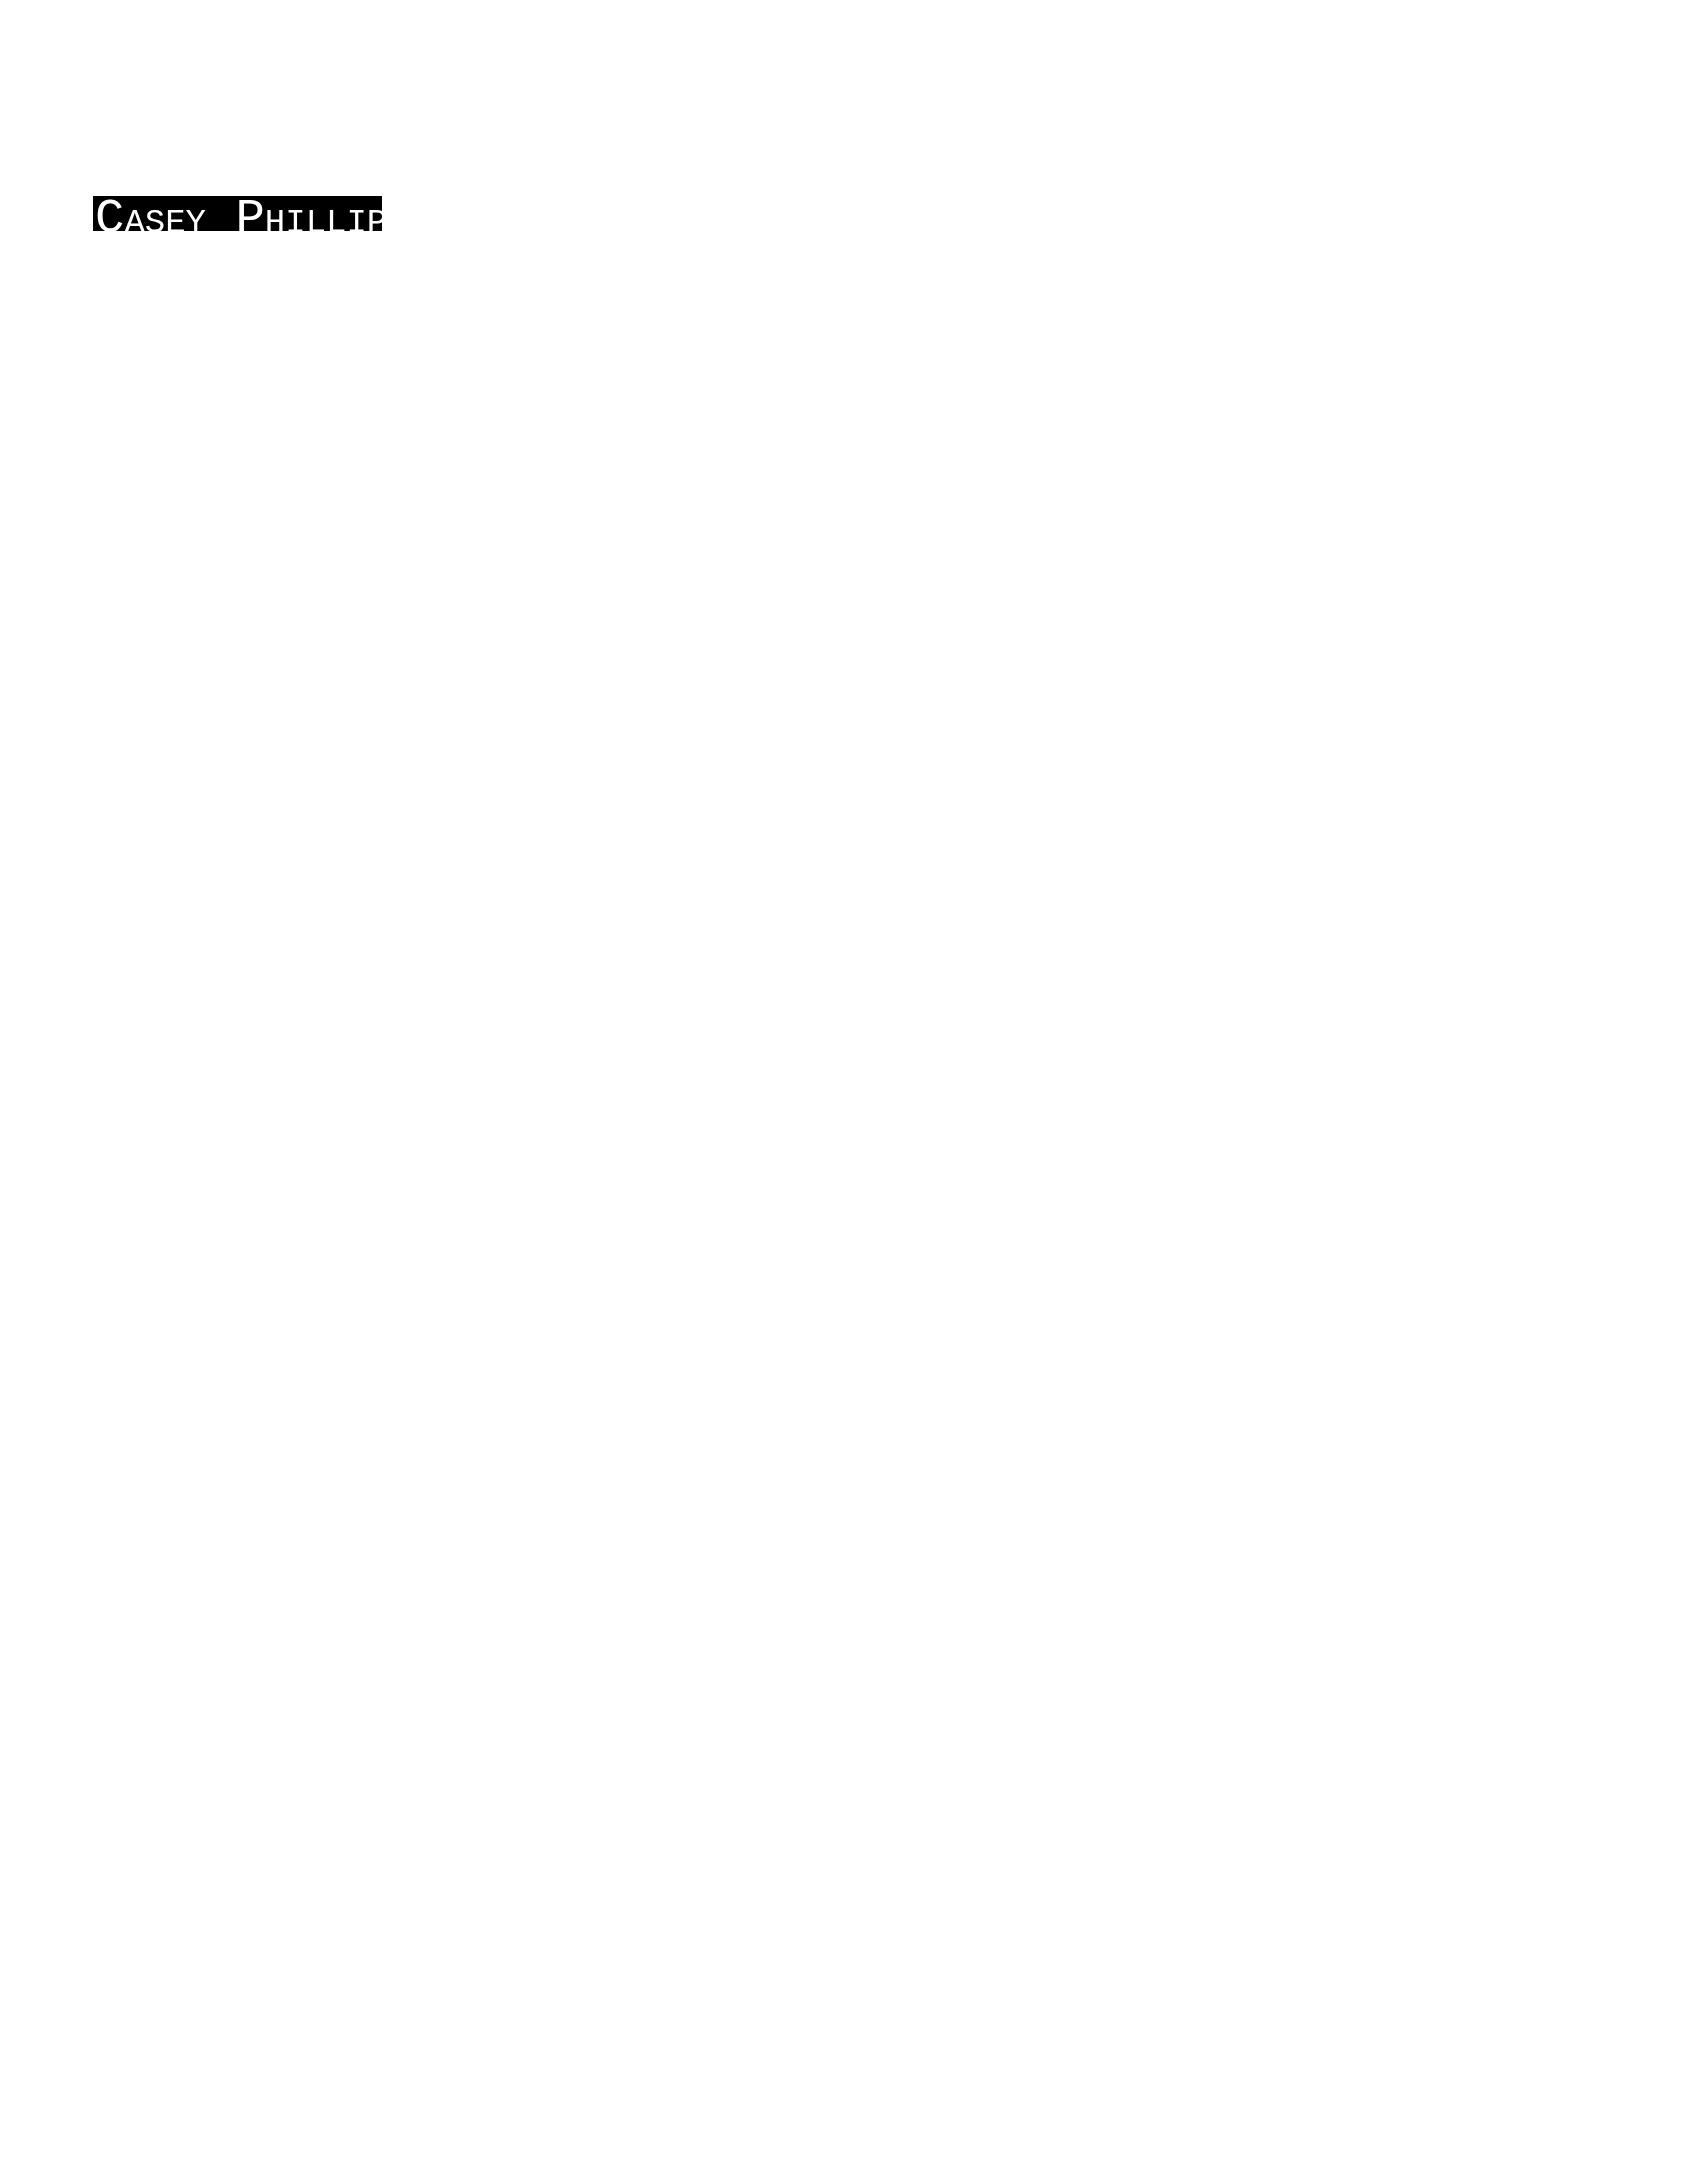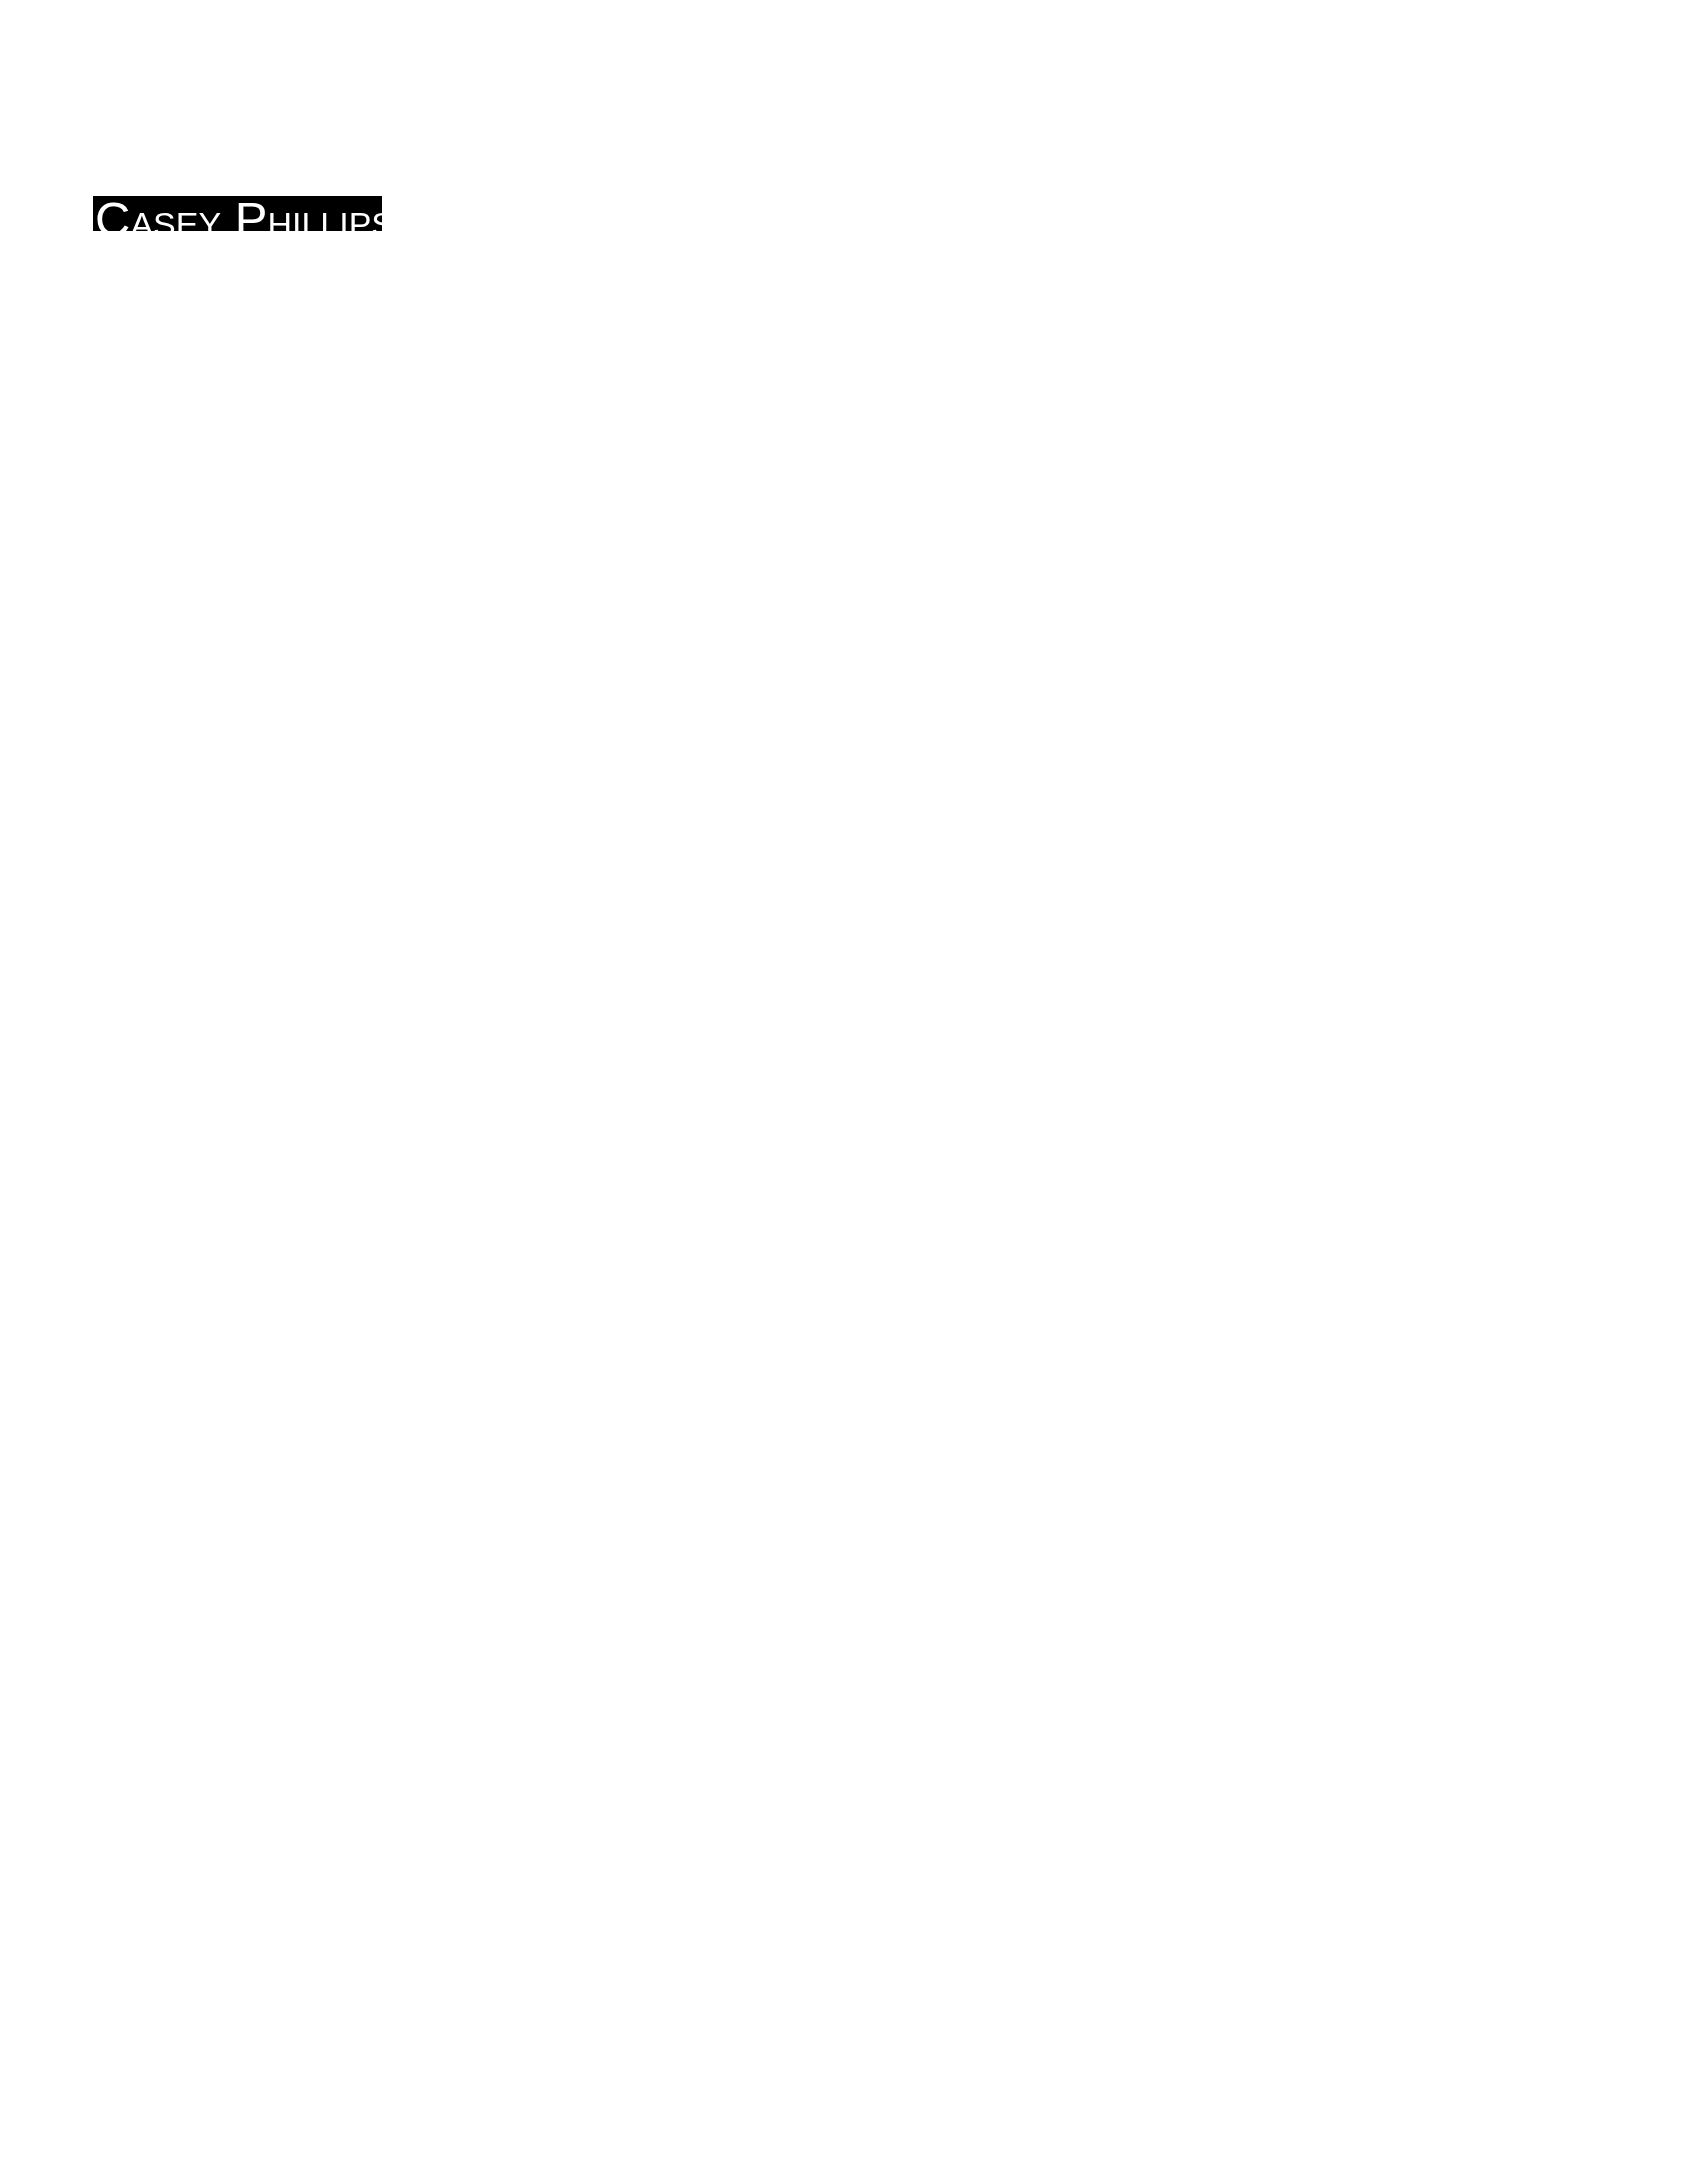--- a/index.html
+++ b/index.html
@@ -35,21 +35,21 @@
     width: 289px;
     height: 35px;
     background: #000000;
     display: flex;
     align-items: center;
     justify-content: flex-start;
     overflow: visible;
   }
 
   .name-text {
-    font-family: Liberation Sans, sans-serif;
+    font-family: Liberation Mono, monospace;
     font-variant: small-caps;
     font-size: 49px;
     line-height: 1;
     color: #ffffff;
     white-space: nowrap;
     padding-left: 2px;
     letter-spacing: 0px;
     margin-top: 12px;
   }
 </style>

